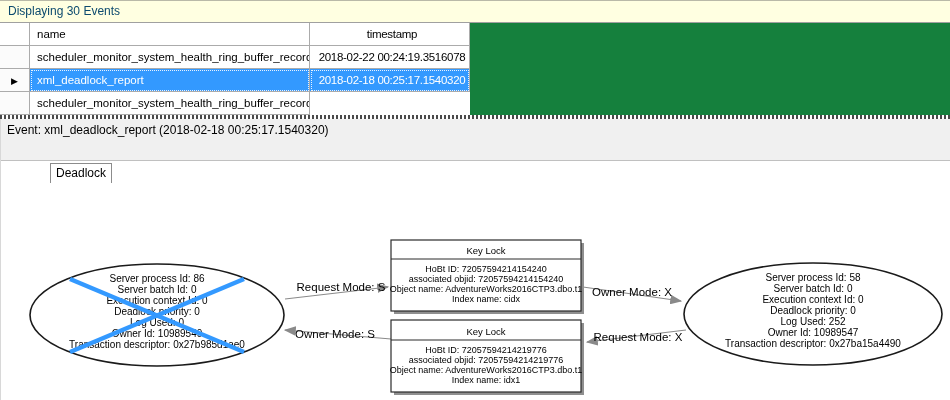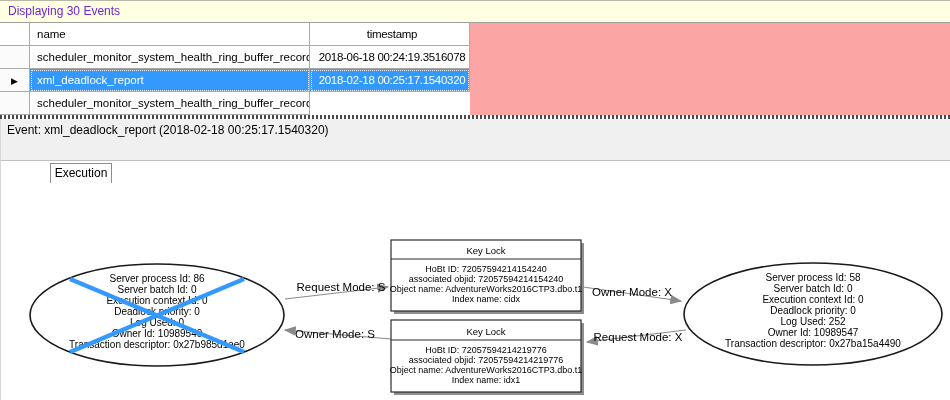--- a/index.html
+++ b/index.html
@@ -4,27 +4,27 @@
 <style>
   * { margin:0; padding:0; box-sizing:border-box; }
   html,body { width:950px; height:400px; overflow:hidden; }
   body { font-family:"Liberation Sans", sans-serif; background:#FFFFFF; position:relative; }
   .screen { position:absolute; left:0; top:0; width:950px; height:400px; }
 
   
   .info-bar {
     position:absolute; left:0; top:0; width:950px; height:23px;
     background:#FFFFE1; border-top:1px solid #B9B9A8; border-bottom:1px solid #A0A0A0;
-    font-size:12px; color:#6d28d9; line-height:21px; padding-left:8px;
+    font-size:12px; color:#0c4a6e; line-height:21px; padding-left:8px;
   }
 
   
   .grid-area {
     position:absolute; left:0; top:23px; width:950px; height:92px;
-    background:#fca5a5;
+    background:#15803d;
   }
   .grid { position:absolute; left:0; top:0; width:470px; }
   .grid-row { display:flex; height:23px; background:#FFFFFF; }
   .grid-row .cell {
     border-right:1px solid #ABABAB; border-bottom:1px solid #ABABAB;
     font-size:11.5px; line-height:22px; white-space:nowrap; overflow:hidden;
     padding-left:7px; color:#000;
   }
   .cell.sel { width:30px; padding-left:0; background:#FBFBFB; text-align:center; }
   .cell.name { width:280px; }
@@ -85,21 +85,21 @@
   <div class="grid-area">
     <div class="grid">
       <div class="grid-row header">
         <div class="cell sel"></div>
         <div class="cell name">name</div>
         <div class="cell ts">timestamp</div>
       </div>
       <div class="grid-row">
         <div class="cell sel"></div>
         <div class="cell name">scheduler_monitor_system_health_ring_buffer_recorded</div>
-        <div class="cell ts">2018-06-18 00:24:19.3516078</div>
+        <div class="cell ts">2018-02-22 00:24:19.3516078</div>
       </div>
       <div class="grid-row selected">
         <div class="cell sel">
           <span class="row-arrow">▶</span>
         </div>
         <div class="cell name">xml_deadlock_report</div>
         <div class="cell ts">2018-02-18 00:25:17.1540320</div>
       </div>
       <div class="grid-row">
         <div class="cell sel"></div>
@@ -109,21 +109,21 @@
   </div>
   <div class="grid-dots"></div>
 
   <div class="lower">
     <div class="event-bar">
       <span>Event: xml_deadlock_report (2018-02-18 00:25:17.1540320)</span>
     </div>
 
     <div class="tabstrip">
       <div class="tab inactive">Details</div>
-      <div class="tab active">Execution</div>
+      <div class="tab active">Deadlock</div>
     </div>
 
     <div class="pane">
       <svg width="949" height="239" viewBox="0 161 949 239">
         <defs>
           <marker id="arrR" orient="auto" markerWidth="10" markerHeight="8" refX="9" refY="4">
             <path d="M0,0 L10,4 L0,8 z" fill="#8A8A8A"></path>
           </marker>
         </defs>
 

